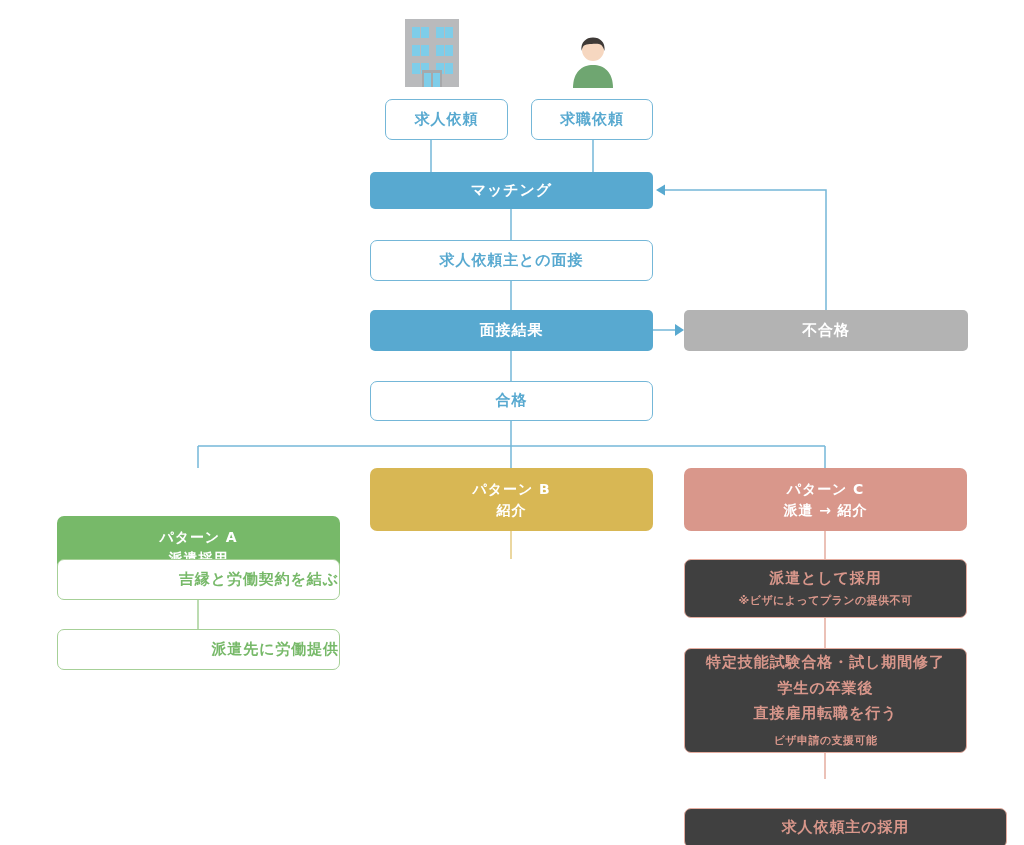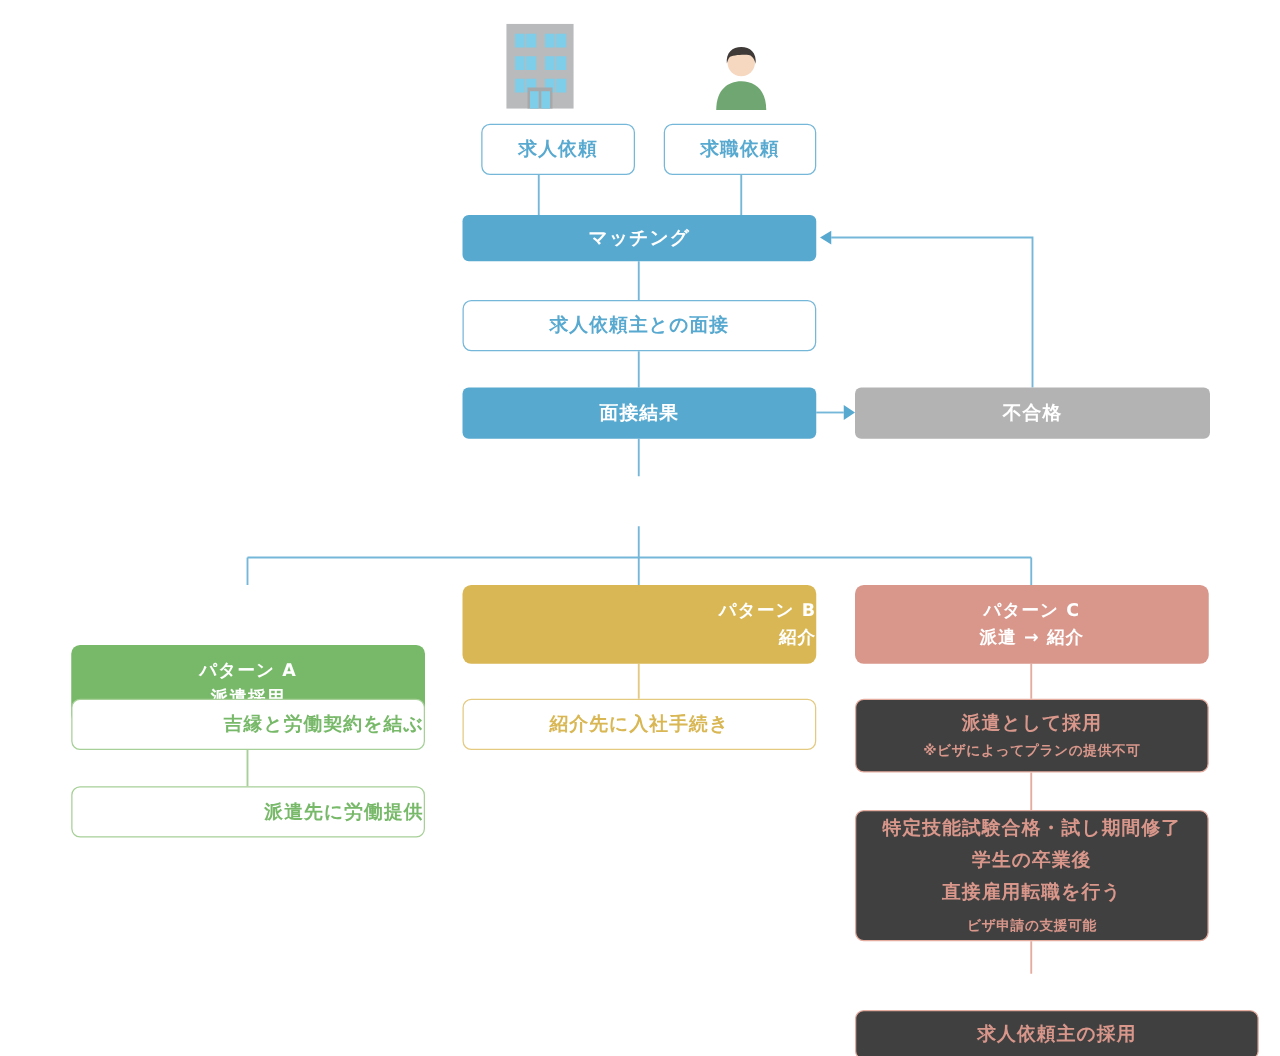--- a/index.html
+++ b/index.html
@@ -44,21 +44,21 @@
     letter-spacing: 0.06em;
     line-height: 1.3;
   }
   .outline-blue   { background: #ffffff; border: 1.5px solid var(--blue-line);    color: var(--blue); }
   .outline-green  { background: #ffffff; border: 1.5px solid var(--green-border); color: var(--green); align-items: flex-end; }
   .outline-yellow { background: #ffffff; border: 1.5px solid var(--yellow-border);color: var(--yellow); }
   .outline-salmon { background: #404040; border: 1.5px solid var(--salmon-border);color: var(--salmon); }
   .fill-blue   { background: var(--blue);   color: #ffffff; border-radius: 5px; }
   .fill-gray   { background: var(--gray);   color: #ffffff; border-radius: 5px; }
   .fill-green  { background: var(--green);  color: #ffffff; }
-  .fill-yellow { background: var(--yellow); color: #ffffff; align-items: flex-end; }
+  .fill-yellow { background: var(--yellow); color: #ffffff; }
   .fill-salmon { background: var(--salmon); color: #ffffff; }
 
   .pattern-label { font-size: 14px; font-weight: 600; }
   .pattern-title { font-size: 14px; font-weight: 700; margin-top: 3px; }
   .note  { font-size: 11px; font-weight: 600; margin-top: 5px; letter-spacing: 0.04em; }
   .multi { line-height: 1.7; }
 
   
   #box-job-request      { left: 370px; top:  99px; width: 123px; height: 41px; margin-left: 15px; }
   #box-jobseek-request  { left: 531px; top:  99px; width: 122px; height: 41px; text-align: right; }
@@ -164,38 +164,38 @@
   </div>
 
   <div class="box fill-blue" id="box-result">
     <span>面接結果</span>
   </div>
 
   <div class="box fill-gray" id="box-fail">
     <span>不合格</span>
   </div>
 
+  <div class="box outline-blue" id="box-pass">
+    <span>合格</span>
+  </div>
 
   <div class="box fill-green" id="hdr-a">
     <span class="pattern-label">パターン A</span>
     <span class="pattern-title">派遣採用</span>
   </div>
   <div class="box outline-green" id="box-a1">
     <span>吉縁と労働契約を結ぶ</span>
   </div>
   <div class="box outline-green" id="box-a2">
     <span>派遣先に労働提供</span>
   </div>
 
   <div class="box fill-yellow" id="hdr-b">
     <span class="pattern-label">パターン B</span>
     <span class="pattern-title">紹介</span>
-  </div>
-  <div class="box outline-yellow" id="box-b1">
-    <span>紹介先に入社手続き</span>
   </div>
 
   <div class="box fill-salmon" id="hdr-c">
     <span class="pattern-label">パターン C</span>
     <span class="pattern-title">派遣 → 紹介</span>
   </div>
   <div class="box outline-salmon" id="box-c1">
     <span>派遣として採用</span>
     <span class="note">※ビザによってプランの提供不可</span>
   </div>

